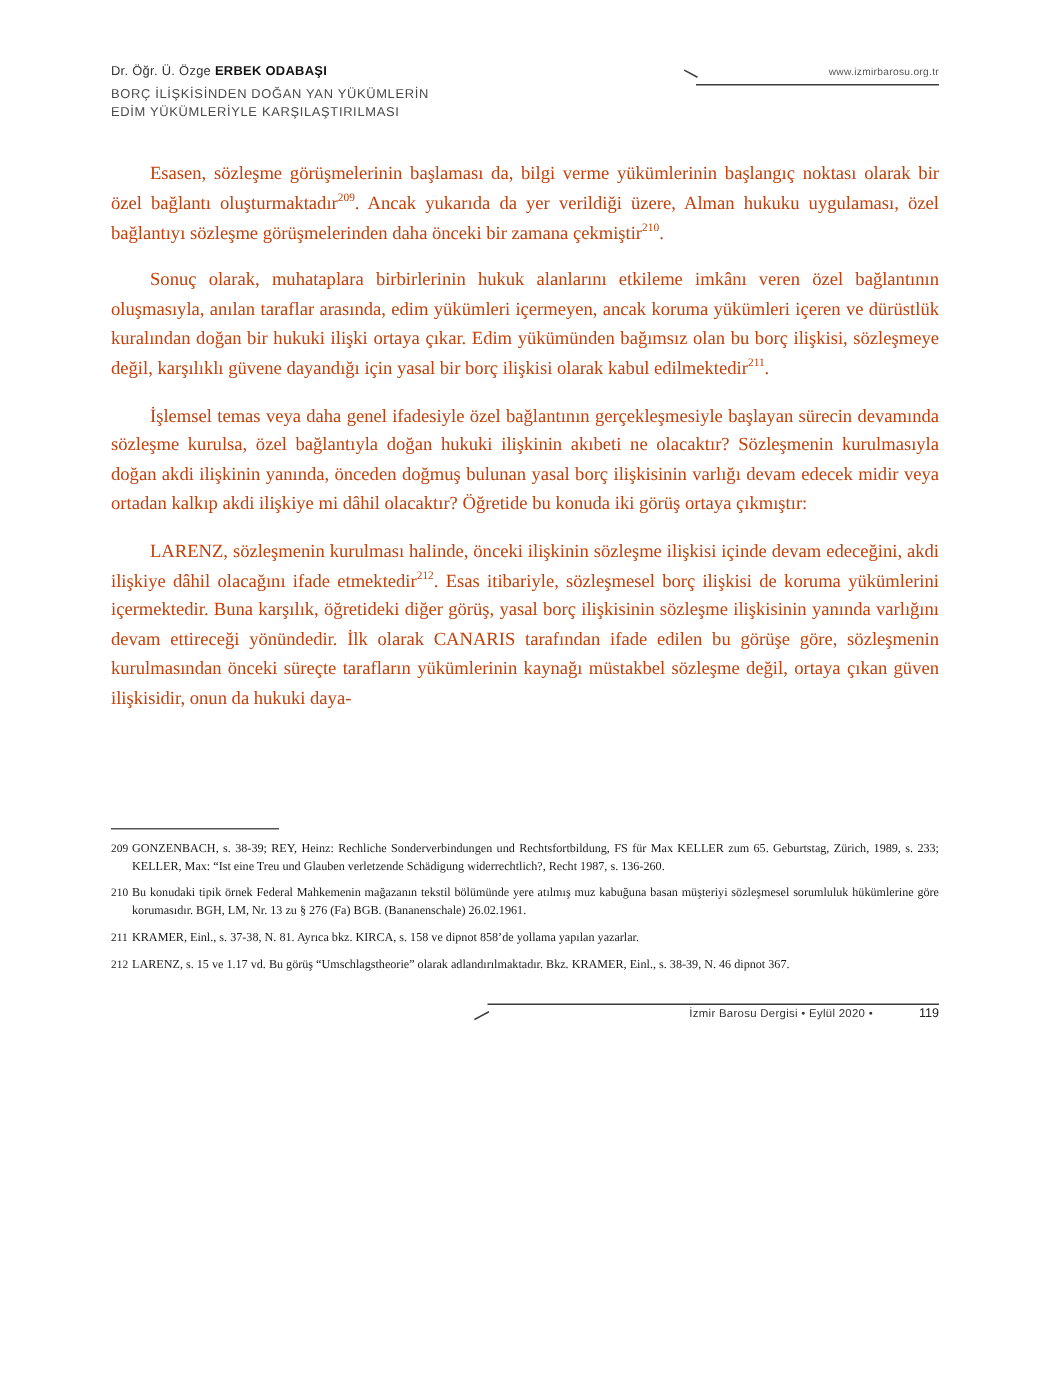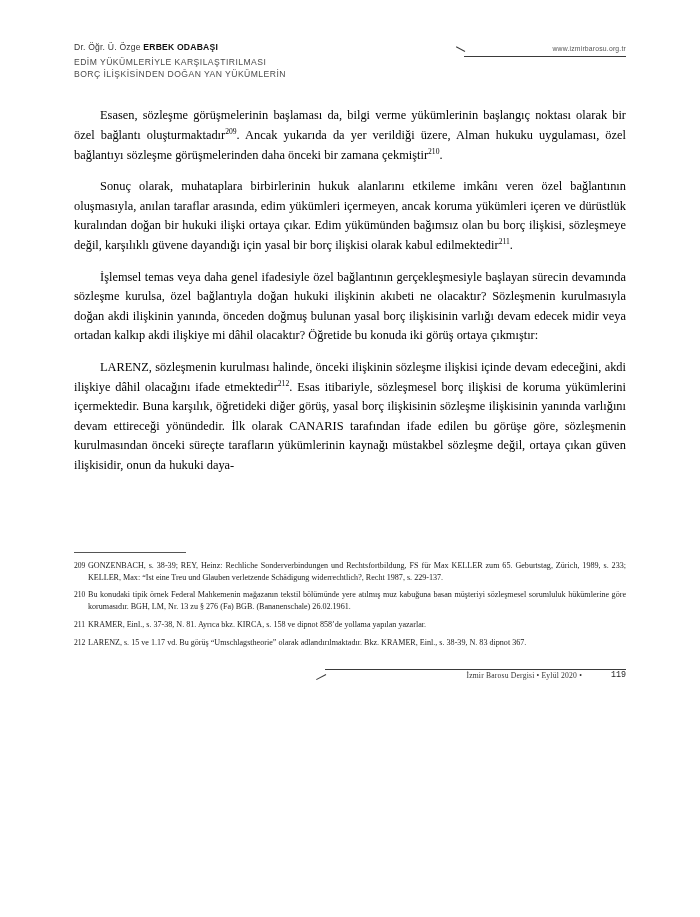--- a/index.html
+++ b/index.html
@@ -73,21 +73,21 @@
     background: #3a3a3a;
     transform: rotate(28deg);
     transform-origin: right center;
   }
 
   
   .body-text {
     font-size: 12.4px;
     line-height: 1.58;
     text-align: justify;
-    color: #000000;
+    color: #c2410c;
   }
   .body-text p {
     margin: 0 0 12px 0;
     text-indent: 26px;
   }
   .body-text p:last-child {
     margin-bottom: 12px;
   }
   sup {
     font-size: 7.6px;
@@ -150,78 +150,78 @@
     width: 11px;
     height: 1px;
     background: #3a3a3a;
     transform: rotate(-28deg);
     transform-origin: right center;
   }
   .footer-text {
     position: absolute;
     right: 44px;
     top: 6px;
-    font-family: Liberation Serif, serif;
+    font-family: Liberation Sans, sans-serif;
     font-size: 7.6px;
     letter-spacing: 0.2px;
     color: #333;
   }
   .footer-page {
     position: absolute;
     right: 0;
     top: 5px;
-    font-family: Liberation Mono, monospace;
+    font-family: Liberation Sans, sans-serif;
     font-size: 8.4px;
     color: #222;
   }
 </style>
 </head>
 <body>
 
 <div class="page">
 
   <div class="header">
     <div class="header-url">www.izmirbarosu.org.tr</div>
     <div class="header-rule"></div>
     <div class="header-rule-slant"></div>
 
     <div class="header-author">
       <span>Dr. Öğr. Ü. Özge </span><span class="author-name">ERBEK ODABAŞI</span>
     </div>
     <div class="header-title">
+      <div>BORÇ İLİŞKİSİNDEN DOĞAN YAN YÜKÜMLERİN</div>
       <div>EDİM YÜKÜMLERİYLE KARŞILAŞTIRILMASI</div>
-      <div>BORÇ İLİŞKİSİNDEN DOĞAN YAN YÜKÜMLERİN</div>
     </div>
   </div>
 
   <div class="body-text">
     <p>Esasen, sözleşme görüşmelerinin başlaması da, bilgi verme yükümlerinin başlangıç noktası olarak bir özel bağlantı oluşturmaktadır<sup>209</sup>. Ancak yukarıda da yer verildiği üzere, Alman hukuku uygulaması, özel bağlantıyı sözleşme görüşmelerinden daha önceki bir zamana çekmiştir<sup>210</sup>.</p>
     <p>Sonuç olarak, muhataplara birbirlerinin hukuk alanlarını etkileme imkânı veren özel bağlantının oluşmasıyla, anılan taraflar arasında, edim yükümleri içermeyen, ancak koruma yükümleri içeren ve dürüstlük kuralından doğan bir hukuki ilişki ortaya çıkar. Edim yükümünden bağımsız olan bu borç ilişkisi, sözleşmeye değil, karşılıklı güvene dayandığı için yasal bir borç ilişkisi olarak kabul edilmektedir<sup>211</sup>.</p>
     <p>İşlemsel temas veya daha genel ifadesiyle özel bağlantının gerçekleşmesiyle başlayan sürecin devamında sözleşme kurulsa, özel bağlantıyla doğan hukuki ilişkinin akıbeti ne olacaktır? Sözleşmenin kurulmasıyla doğan akdi ilişkinin yanında, önceden doğmuş bulunan yasal borç ilişkisinin varlığı devam edecek midir veya ortadan kalkıp akdi ilişkiye mi dâhil olacaktır? Öğretide bu konuda iki görüş ortaya çıkmıştır:</p>
     <p>LARENZ, sözleşmenin kurulması halinde, önceki ilişkinin sözleşme ilişkisi içinde devam edeceğini, akdi ilişkiye dâhil olacağını ifade etmektedir<sup>212</sup>. Esas itibariyle, sözleşmesel borç ilişkisi de koruma yükümlerini içermektedir. Buna karşılık, öğretideki diğer görüş, yasal borç ilişkisinin sözleşme ilişkisinin yanında varlığını devam ettireceği yönündedir. İlk olarak CANARIS tarafından ifade edilen bu görüşe göre, sözleşmenin kurulmasından önceki süreçte tarafların yükümlerinin kaynağı müstakbel sözleşme değil, ortaya çıkan güven ilişkisidir, onun da hukuki daya-</p>
   </div>
 
   <div class="footnote-area">
     <div class="footnote-rule"></div>
 
     <div class="footnote">
       <div class="fn-num">209</div>
-      <div class="fn-body">GONZENBACH, s. 38-39; REY, Heinz: Rechliche Sonderverbindungen und Rechtsfortbildung, FS für Max KELLER zum 65. Geburtstag, Zürich, 1989, s. 233; KELLER, Max: “Ist eine Treu und Glauben verletzende Schädigung widerrechtlich?, Recht 1987, s. 229-137.</div>
+      <div class="fn-body">GONZENBACH, s. 38-39; REY, Heinz: Rechliche Sonderverbindungen und Rechtsfortbildung, FS für Max KELLER zum 65. Geburtstag, Zürich, 1989, s. 233; KELLER, Max: “Ist eine Treu und Glauben verletzende Schädigung widerrechtlich?, Recht 1987, s. 136-260.</div>
     </div>
     <div class="footnote">
       <div class="fn-num">210</div>
       <div class="fn-body">Bu konudaki tipik örnek Federal Mahkemenin mağazanın tekstil bölümünde yere atılmış muz kabuğuna basan müşteriyi sözleşmesel sorumluluk hükümlerine göre korumasıdır. BGH, LM, Nr. 13 zu § 276 (Fa) BGB. (Bananenschale) 26.02.1961.</div>
     </div>
     <div class="footnote">
       <div class="fn-num">211</div>
       <div class="fn-body">KRAMER, Einl., s. 37-38, N. 81. Ayrıca bkz. KIRCA, s. 158 ve dipnot 858’de yollama yapılan yazarlar.</div>
     </div>
     <div class="footnote">
       <div class="fn-num">212</div>
-      <div class="fn-body">LARENZ, s. 15 ve 1.17 vd. Bu görüş “Umschlagstheorie” olarak adlandırılmaktadır. Bkz. KRAMER, Einl., s. 38-39, N. 83 dipnot 367.</div>
+      <div class="fn-body">LARENZ, s. 15 ve 1.17 vd. Bu görüş “Umschlagstheorie” olarak adlandırılmaktadır. Bkz. KRAMER, Einl., s. 38-39, N. 46 dipnot 367.</div>
     </div>
   </div>
 
   <div class="footer">
     <div class="footer-rule"></div>
     <div class="footer-rule-slant"></div>
     <div class="footer-text">İzmir Barosu Dergisi • Eylül 2020 •</div>
     <div class="footer-page">119</div>
   </div>
 

